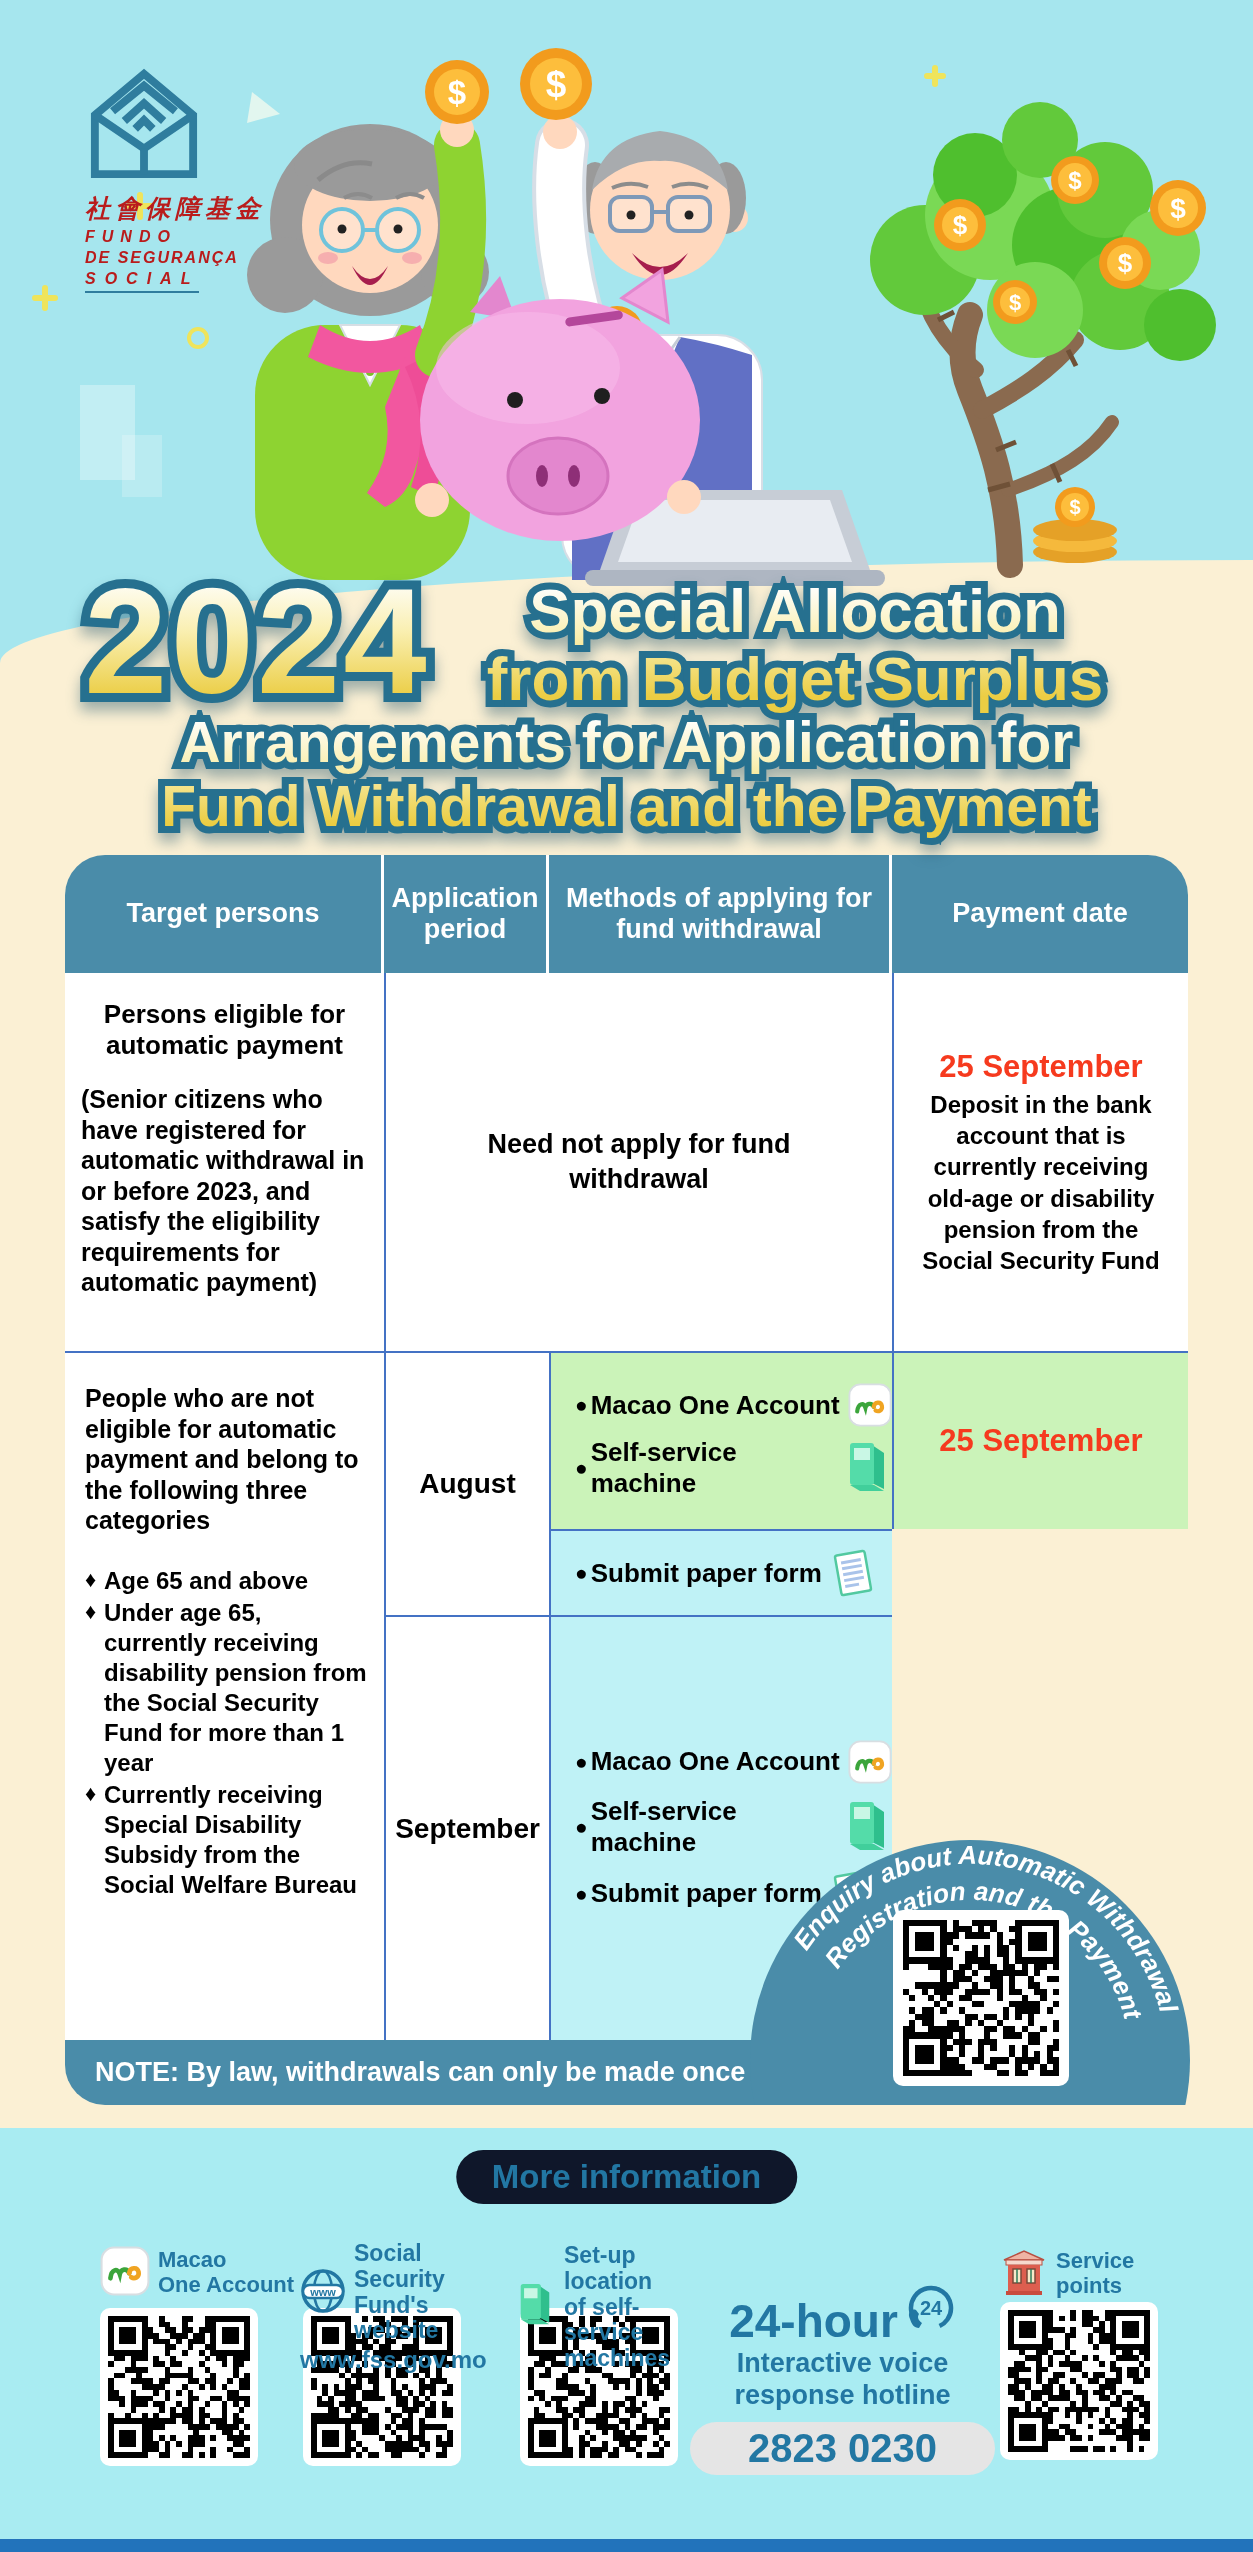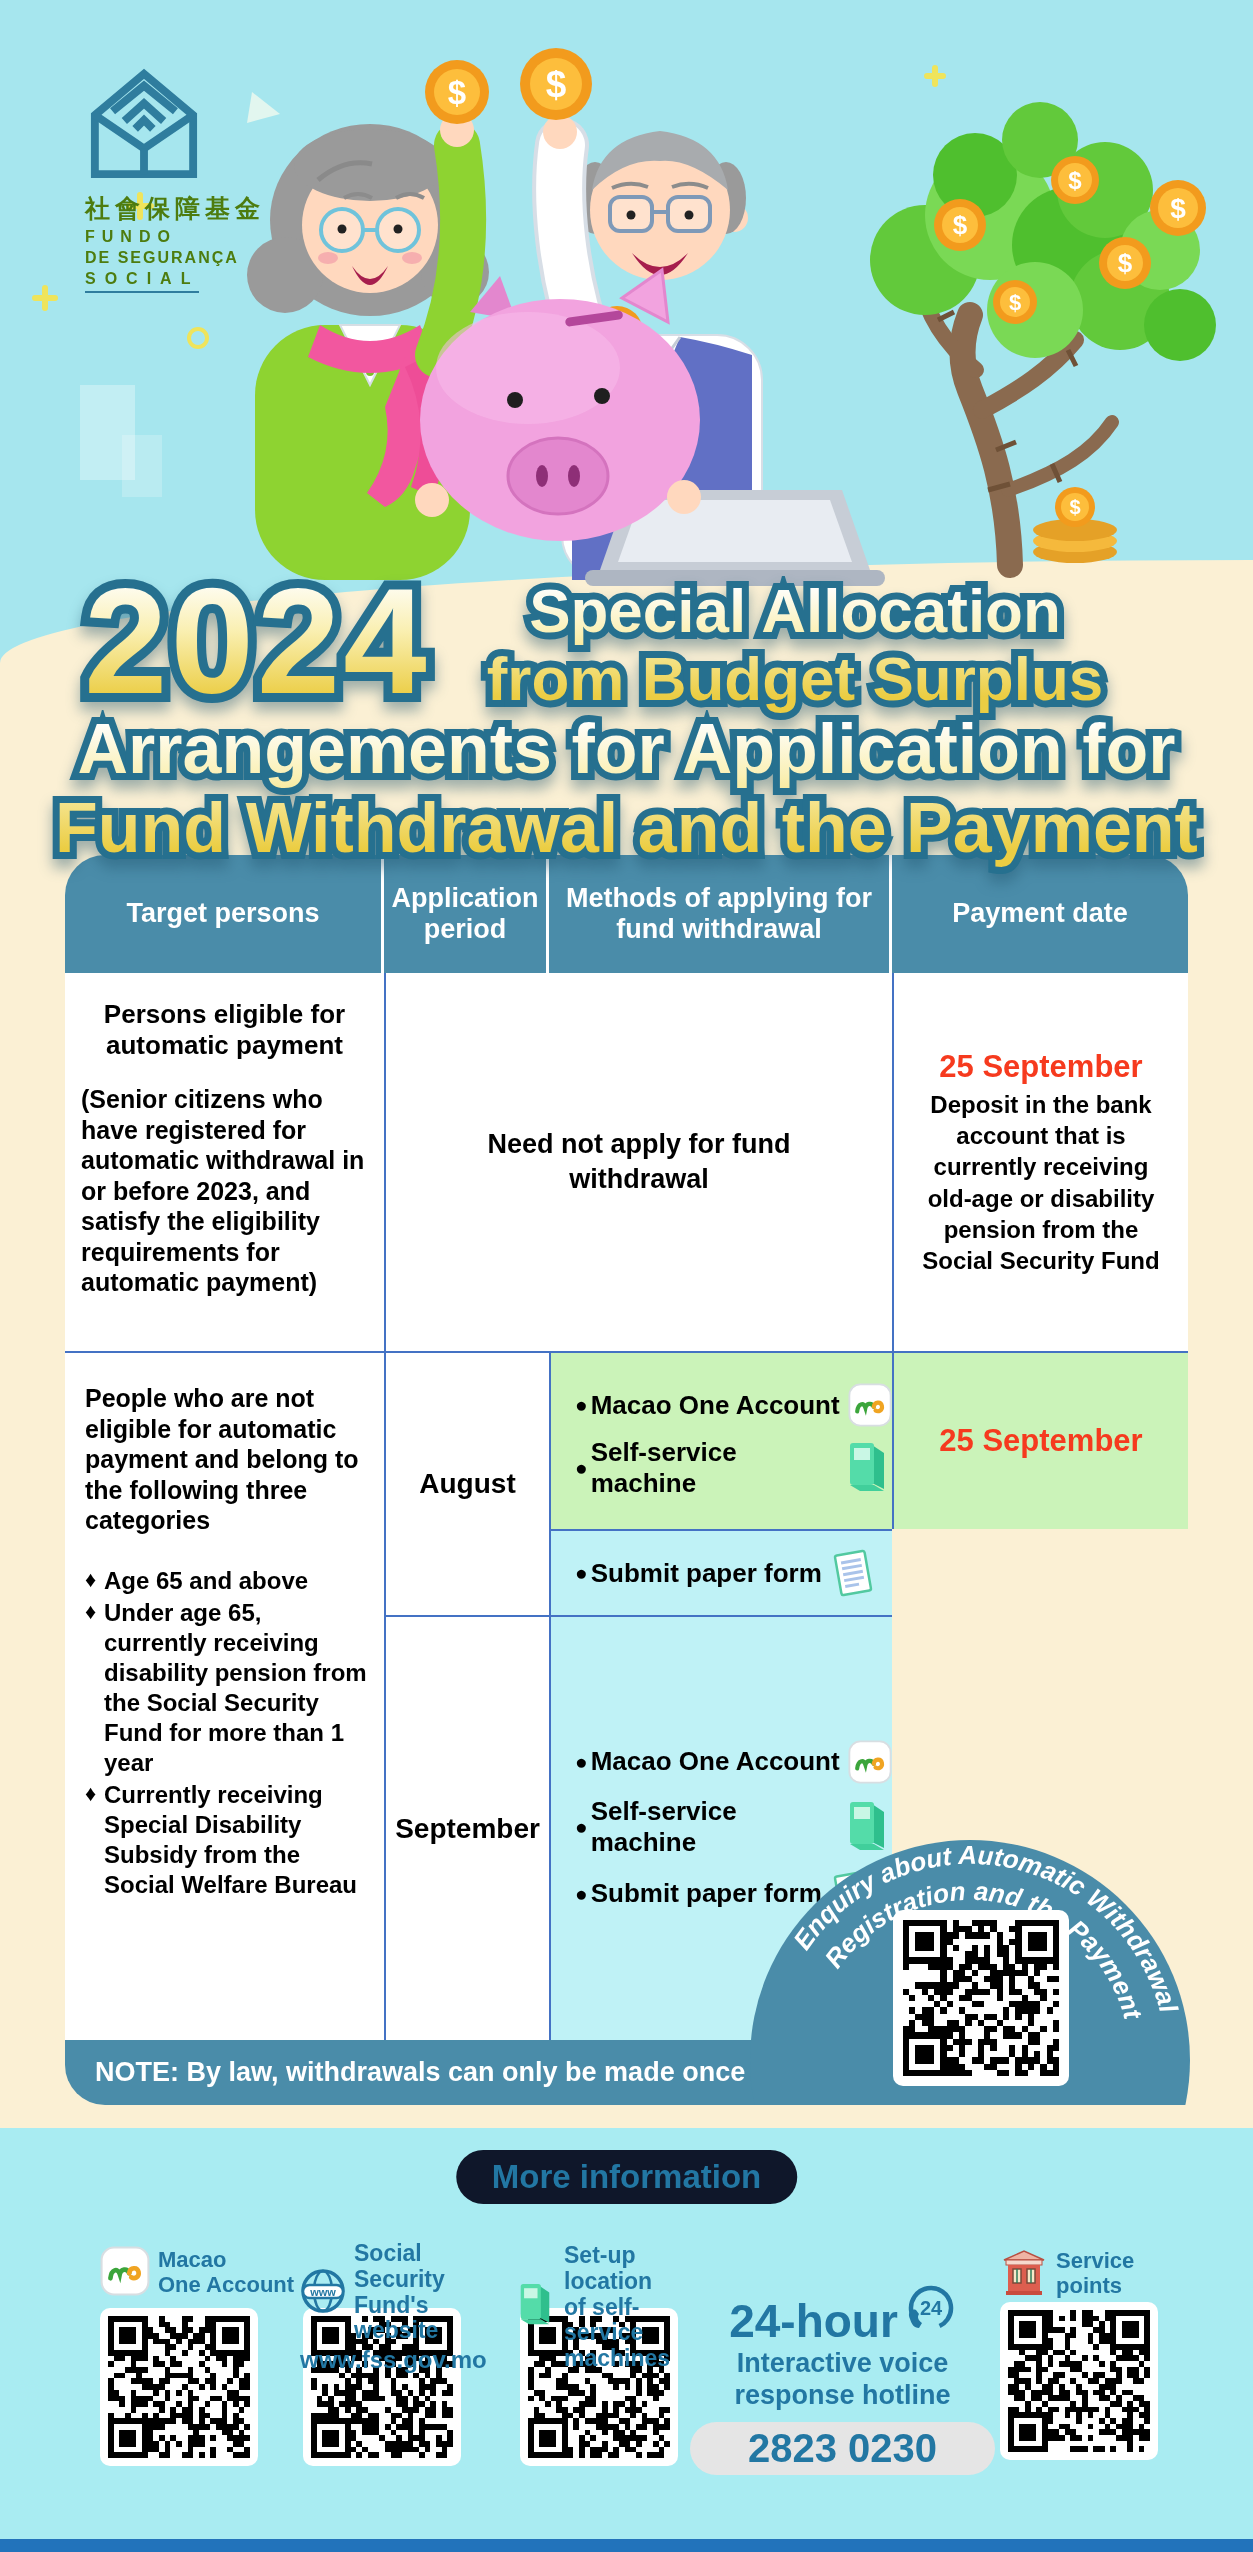--- a/index.html
+++ b/index.html
@@ -4,42 +4,42 @@
 <style>
   html,body{margin:0;padding:0;background:#7fb8c9;}
   .poster{position:relative;width:1253px;height:2552px;margin:0 auto;overflow:hidden;
           background:#A6E6EE;font-family:"Liberation Sans",sans-serif;}
   
   .cream-bg{position:absolute;left:0;top:560px;width:100%;height:1568px;background:#FBF0D4;
             border-top-left-radius:1400px 115px;}
   .bottom-bg{position:absolute;left:0;top:2128px;width:100%;height:424px;background:#A9ECF2;}
   .footer-strip{position:absolute;left:0;bottom:0;width:100%;height:13px;background:#2273BB;}
   
-  .logo{position:absolute;left:85px;top:66px;width:200px;color:#4d7c0f;z-index:3;}
+  .logo{position:absolute;left:85px;top:66px;width:200px;color:#b91c1c;z-index:3;font-style:italic;}
   .logo-cn{font-size:25px;font-weight:bold;letter-spacing:5px;margin-top:10px;white-space:nowrap;}
   .logo-pt{font-size:16px;font-weight:bold;letter-spacing:7px;margin-top:3px;white-space:nowrap;}
   .logo-pt2{letter-spacing:2px;}
   .logo-pt3{letter-spacing:9px;display:inline-block;border-bottom:2px solid #2F7D9E;padding-bottom:3px;}
   
   .hero{position:absolute;left:0;top:20px;width:1253px;height:625px;z-index:2;}
   
   .ttl{position:absolute;font-weight:bold;z-index:5;white-space:nowrap;}
   .ttl .lay{display:block;white-space:nowrap;}
   .ttl .back{position:absolute;inset:0;color:#26708F;-webkit-text-stroke:14px #26708F;
              filter:drop-shadow(0 9px 7px rgba(32,84,110,.42));}
   .ttl .front{position:relative;color:#F2D64E;}
   @supports (-webkit-background-clip:text){
     .ttl .front{background:linear-gradient(#FFFFFF 6%,#FAF0B4 42%,#EBCD43 88%);
                 -webkit-background-clip:text;background-clip:text;color:transparent;}
   }
   .t-year{left:84px;top:566px;font-size:150px;letter-spacing:3px;line-height:1;}
   .t-year .back{-webkit-text-stroke:18px #26708F;}
   .t-sub{left:475px;top:577px;font-size:62px;line-height:1.1;width:640px;text-align:center;}
   .t-sub .lay{white-space:pre-line;}
-  .t-main{left:0;top:710px;width:1253px;text-align:center;font-size:70px;line-height:1.13;}
+  .t-main{left:0;top:710px;width:1253px;text-align:center;font-size:57px;line-height:1.13;}
   .t-main .lay{white-space:pre-line;}
   
   .thead{position:absolute;left:65px;top:855px;width:1123px;height:118px;background:#4A8CA9;
          border-radius:40px 40px 0 0;overflow:hidden;display:grid;
          grid-template-columns:319px 165px 343px 296px;z-index:2;}
   .thcell{display:flex;align-items:center;justify-content:center;text-align:center;color:#fff;
           font-weight:bold;font-size:27px;line-height:1.15;padding:0 14px;}
   .thsep{border-right:3px solid #FFFFFF;}
   .tbody{position:absolute;left:65px;top:973px;width:1031px;display:grid;
          grid-template-columns:319px 165px 343px 296px;grid-template-rows:378px 178px 86px 425px;

